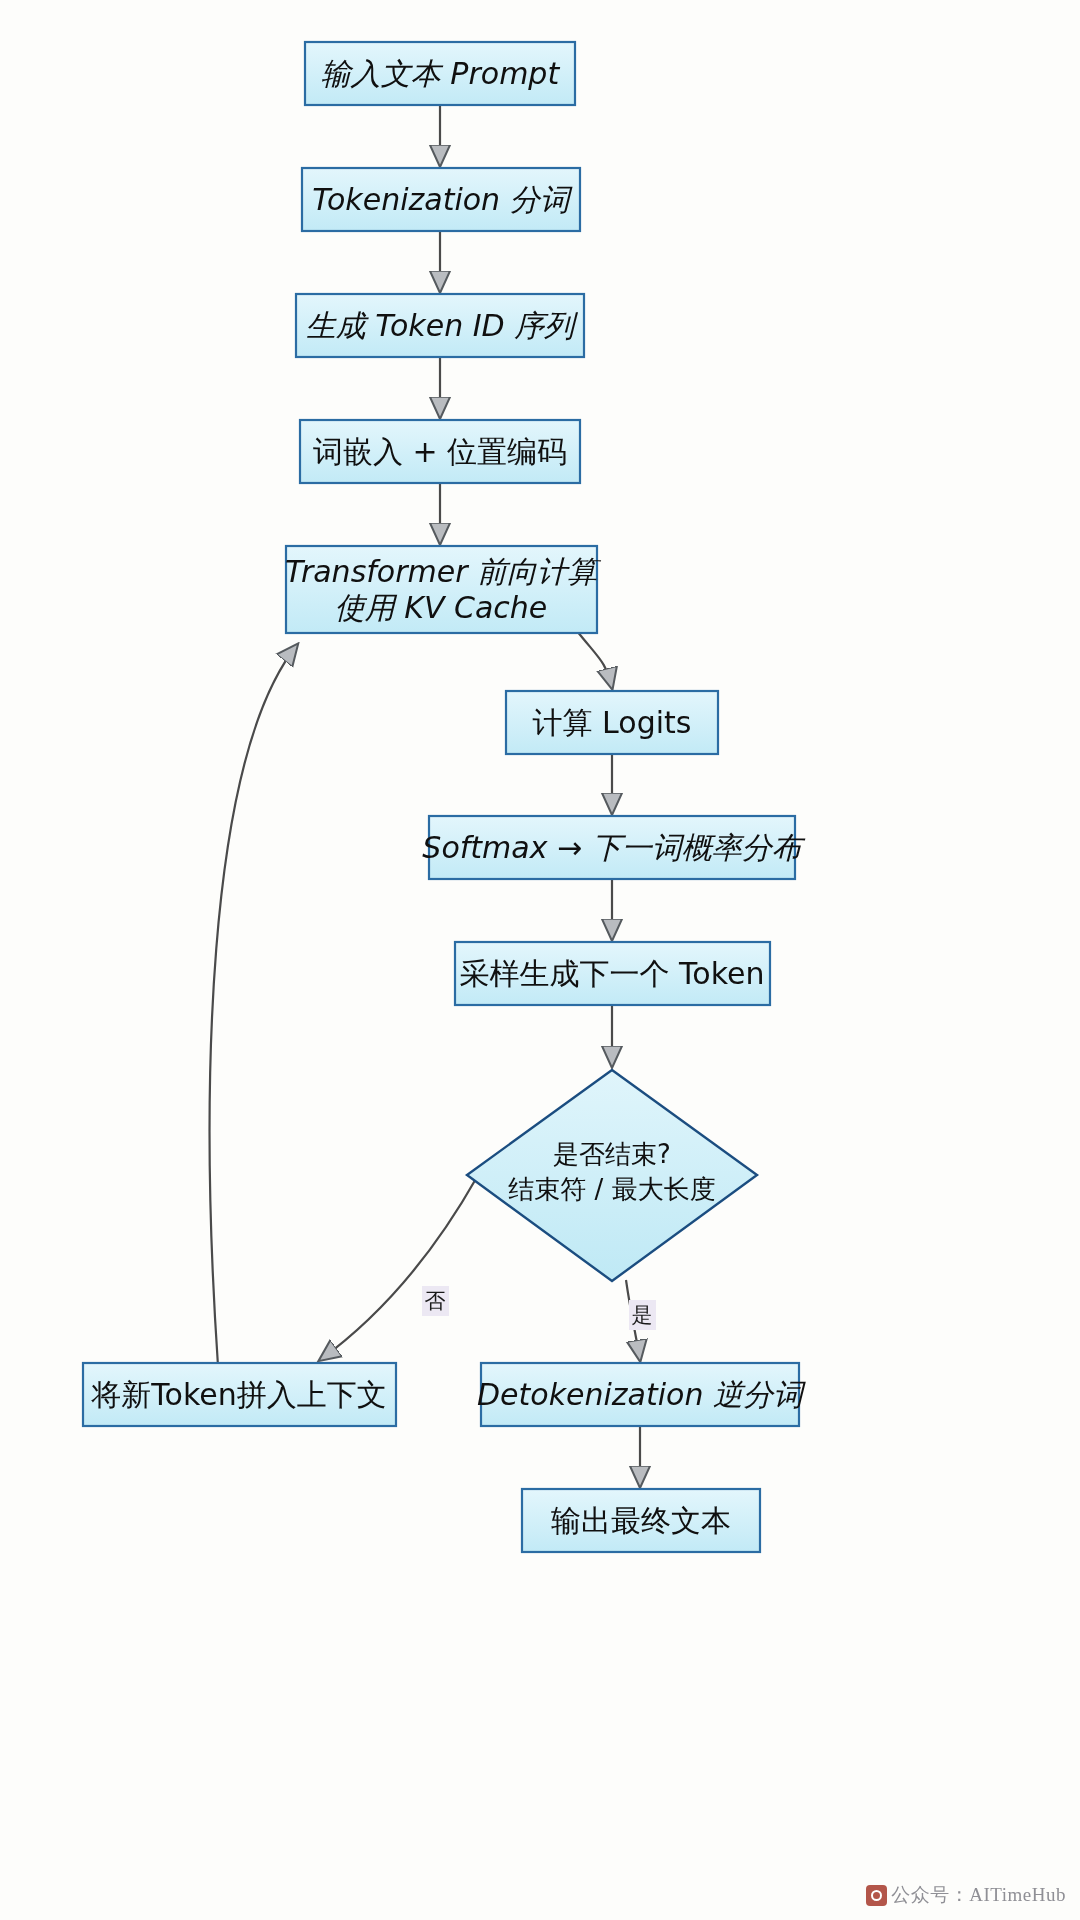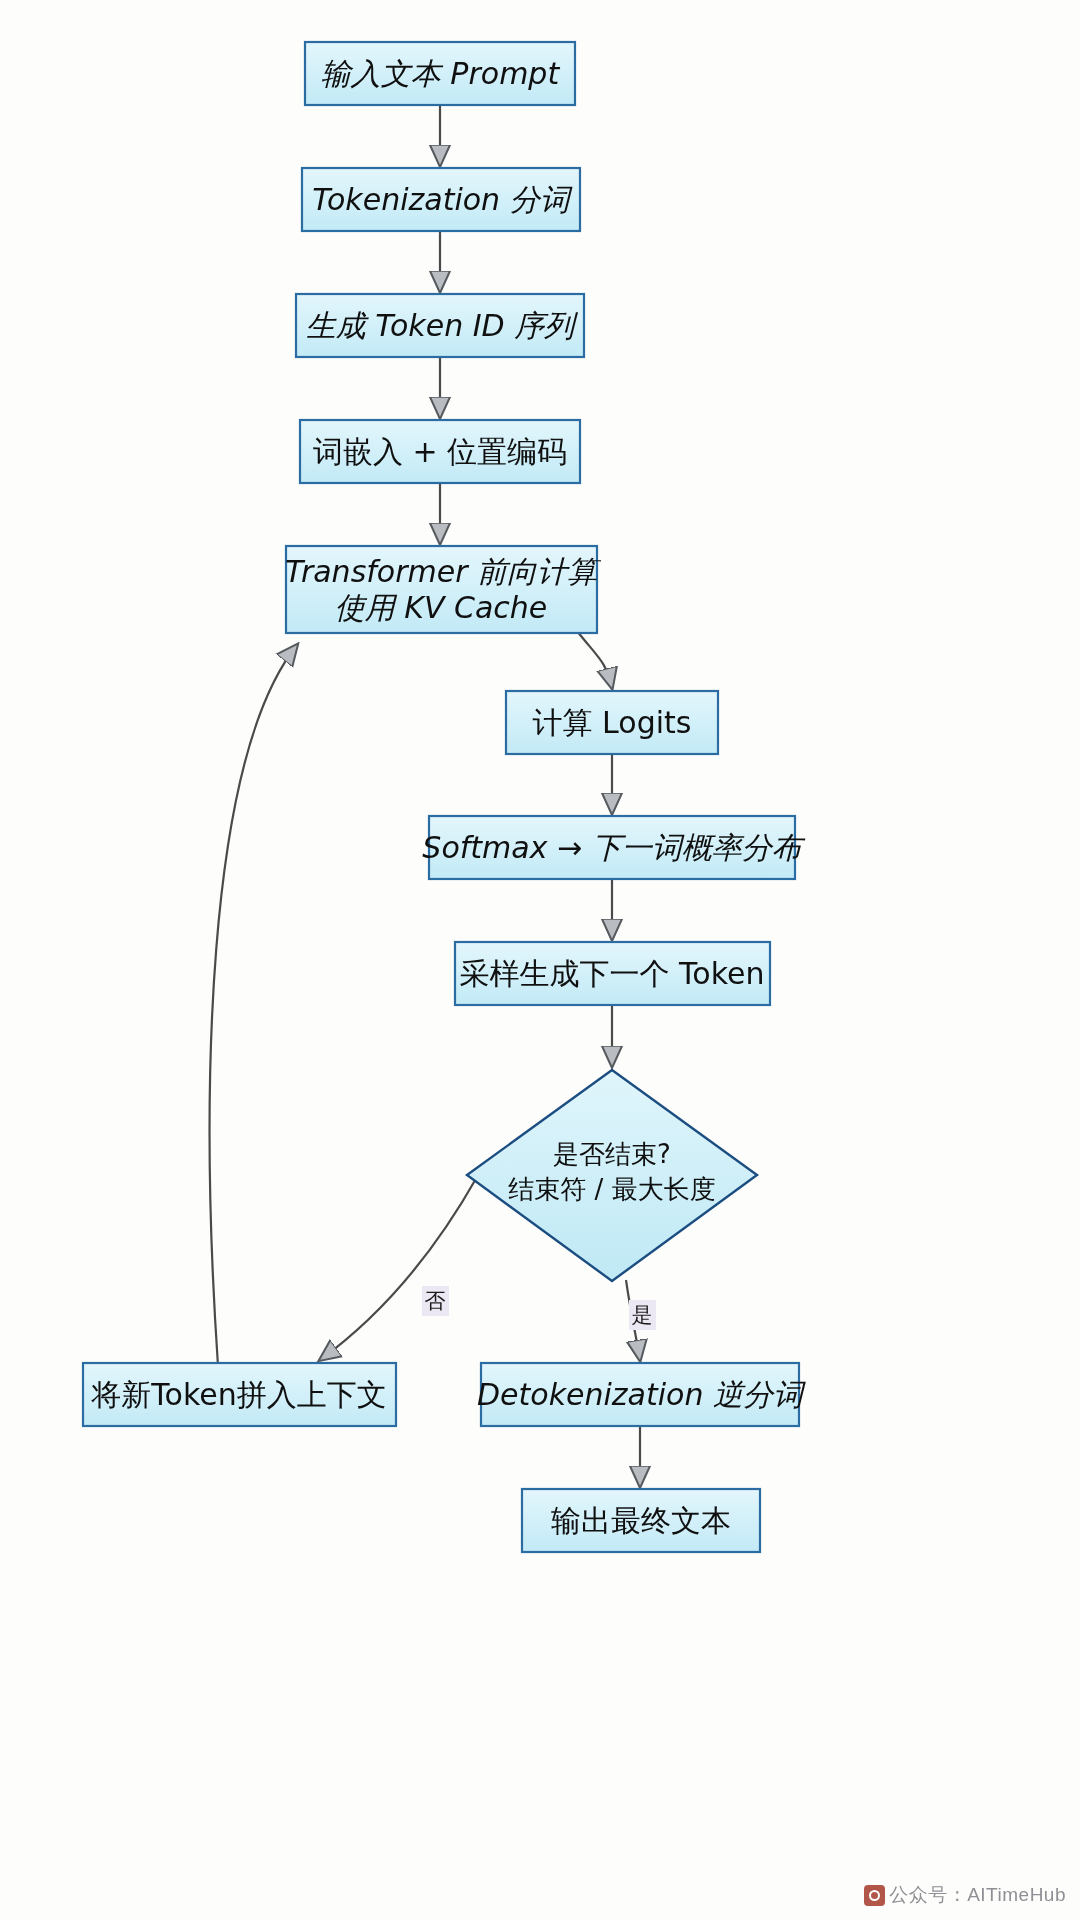--- a/index.html
+++ b/index.html
@@ -55,21 +55,21 @@
   }
   .watermark {
     position: absolute;
     right: 14px;
     bottom: 12px;
     display: flex;
     align-items: center;
     gap: 4px;
     font-size: 19px;
     color: #8f8f95;
-    font-family: Liberation Sans, sans-serif;
+    font-family: Liberation Serif, serif;
     letter-spacing: 0.5px;
   }
   .wm-badge {
     width: 21px;
     height: 21px;
     border-radius: 4px;
     background: #b3564a;
     display: inline-block;
     position: relative;
   }

